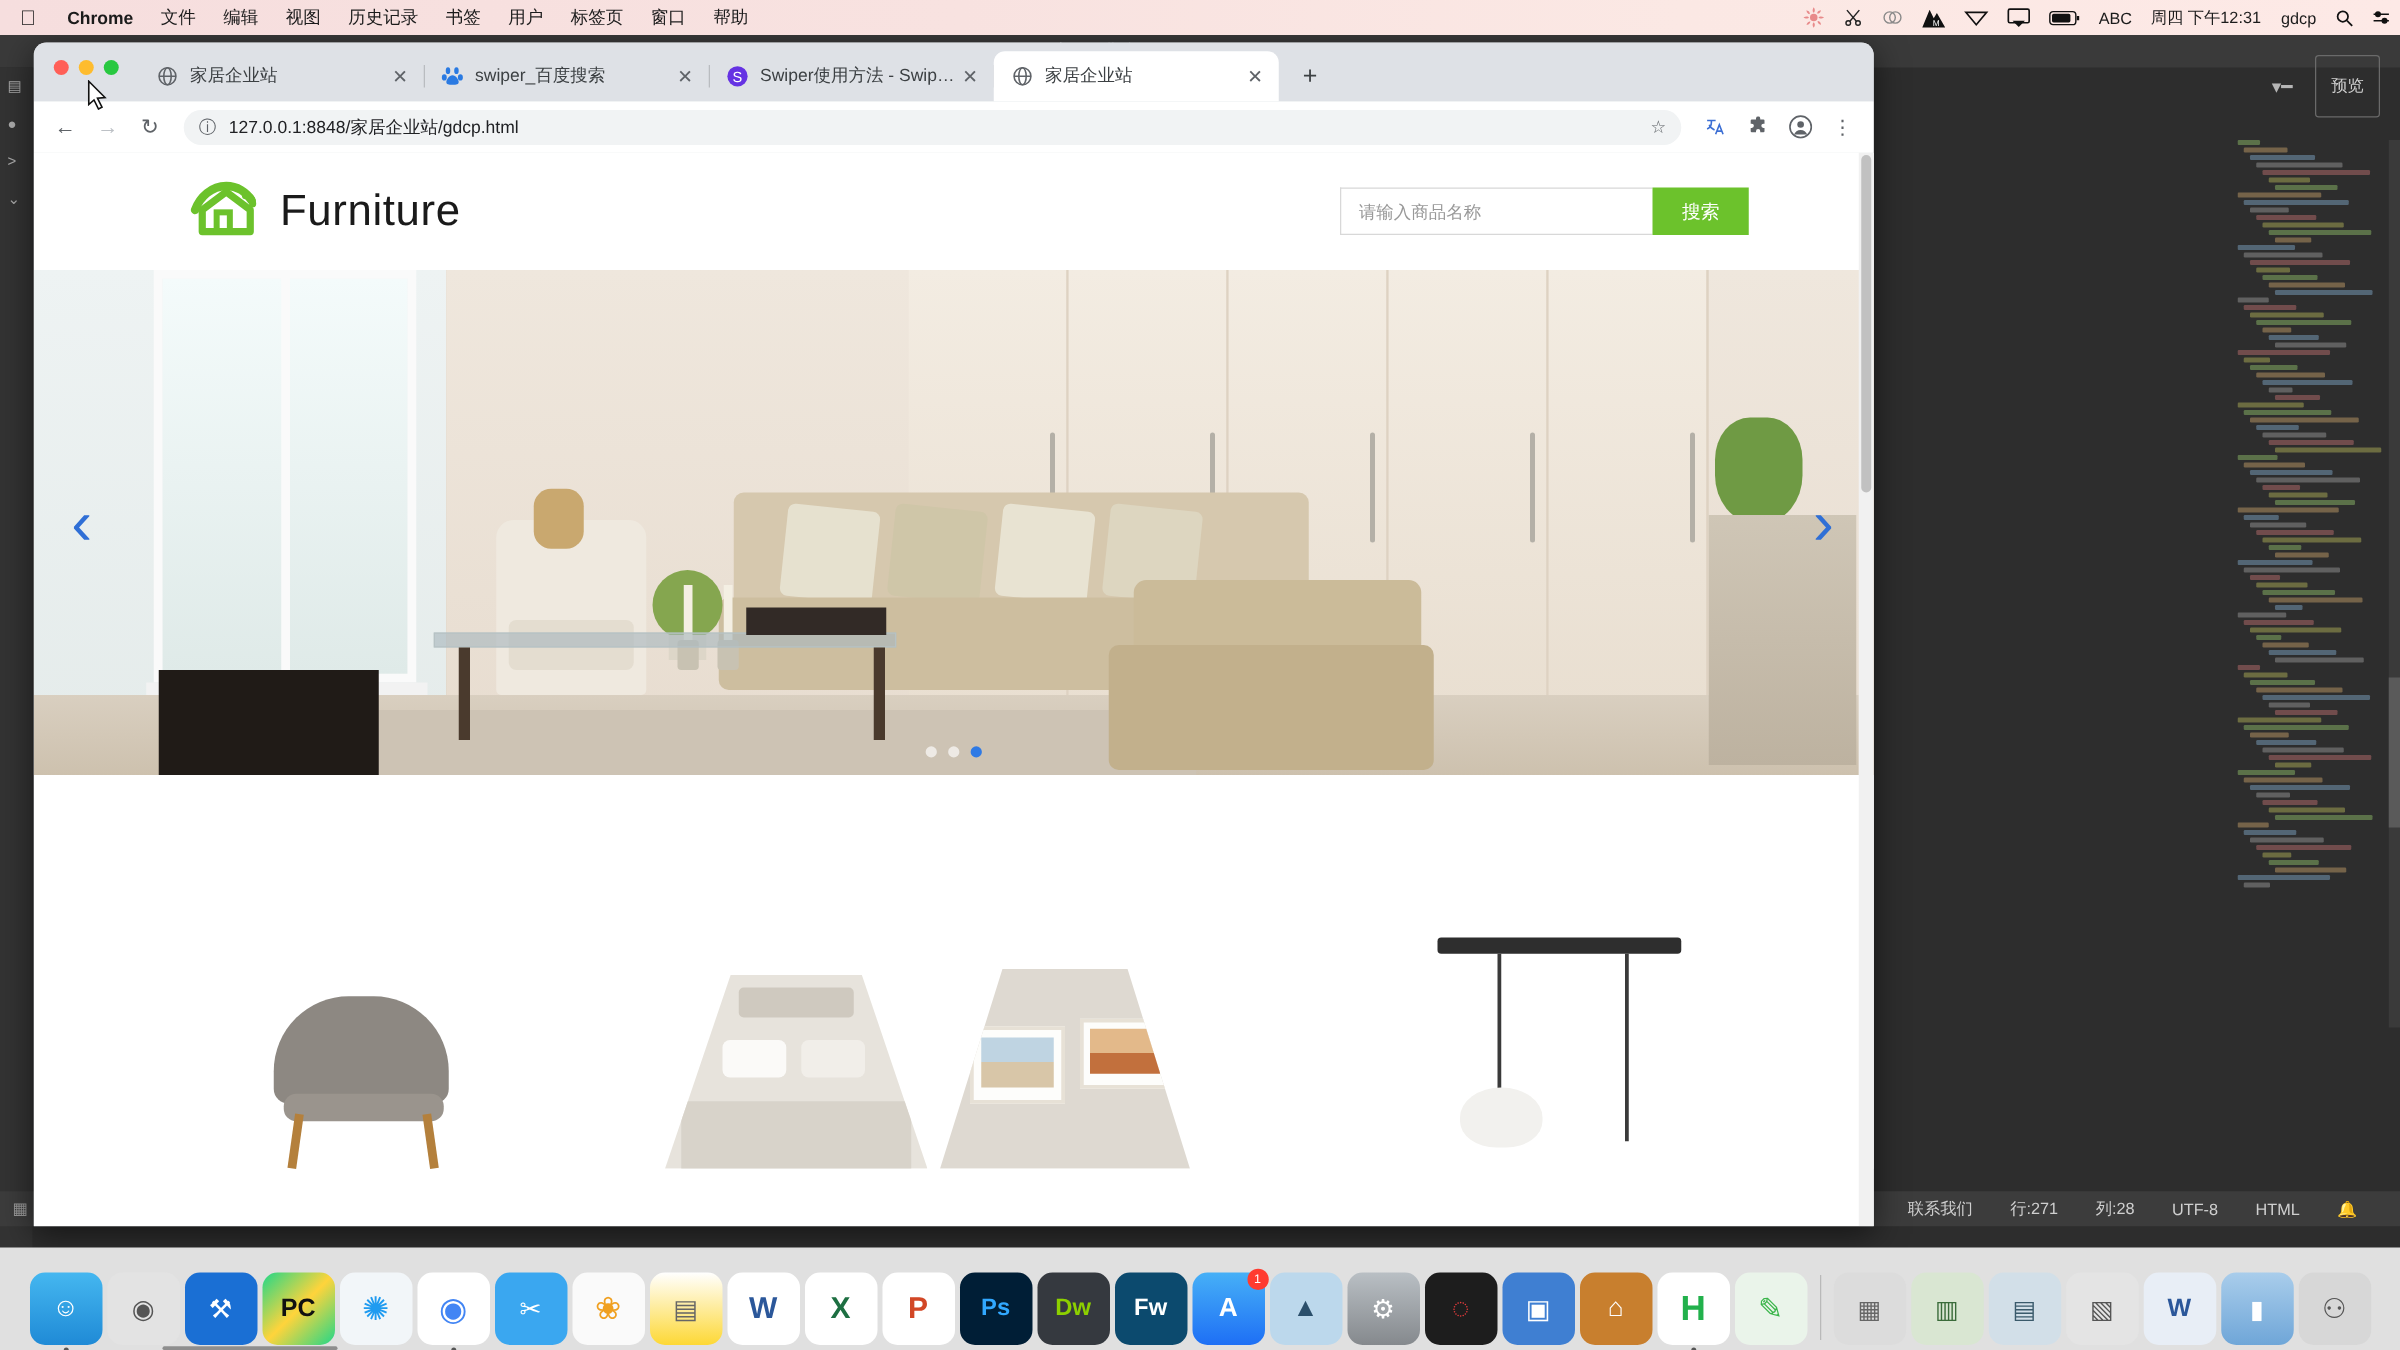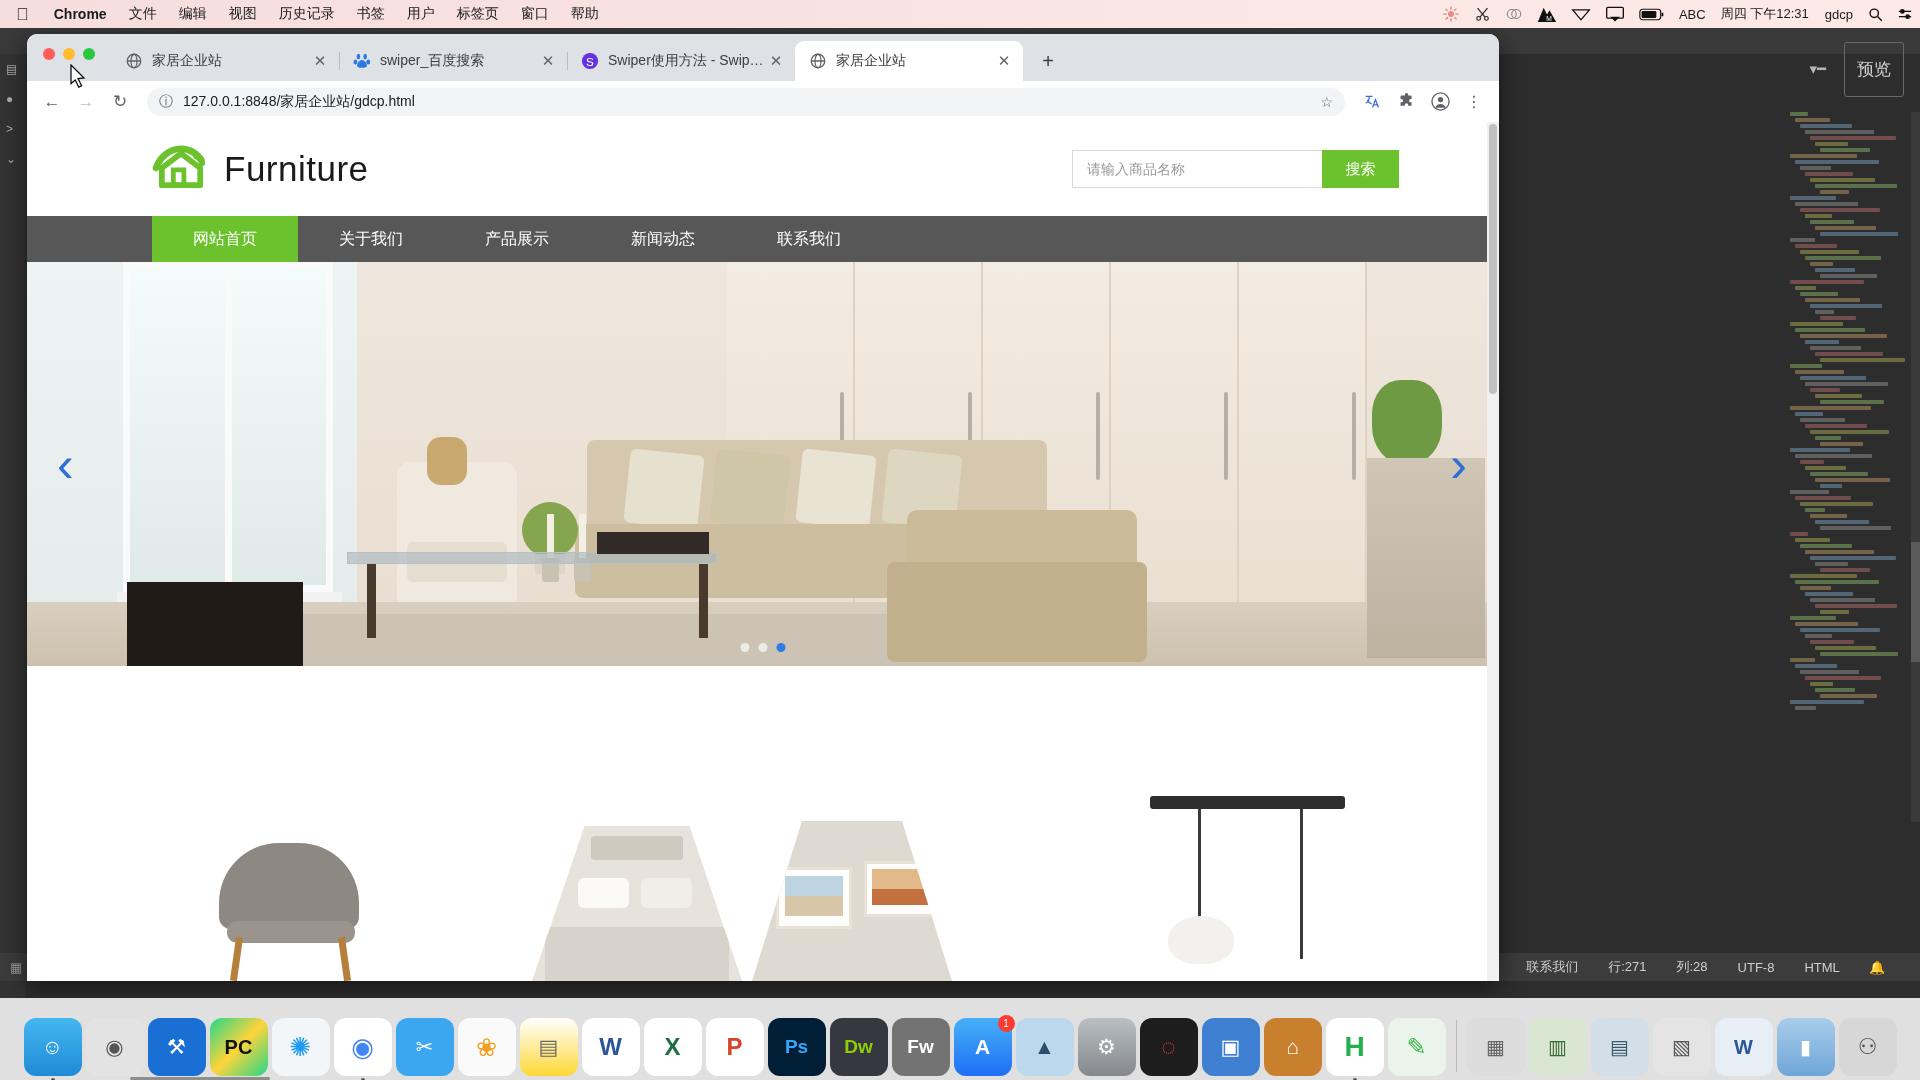--- a/index.html
+++ b/index.html
@@ -34,21 +34,21 @@
     position: absolute; left: 0; top: 0; width: 1920px; height: 26px;
     background: #3a3a3a; color: #cfcfcf; font-size: 13px;
     display: flex; align-items: center; justify-content: center;
   }
   #hb-toolbar {
     position: absolute; right: 0; top: 26px; width: 1920px; height: 30px;
     display: flex; align-items: center; justify-content: flex-end;
     padding-right: 16px; gap: 18px;
   }
   #hb-preview {
-    border: 1px solid #6a6a6a; color: #d0d0d0; font-size: 17px;
+    border: 1px solid #6a6a6a; color: #d0d0d0; font-size: 13px;
     padding: 15px 12px; border-radius: 3px;
   }
   #hb-funnel { color: #b5b5b5; font-size: 15px; }
   #hb-leftrail {
     position: absolute; left: 0; top: 26px; width: 26px; height: 1000px;
     background: #333; color: #aaa; font-size: 12px;
   }
   #hb-leftrail div { padding: 8px 6px; }
   #hb-minimap {
     position: absolute; right: 10px; top: 84px; width: 120px; height: 710px;
@@ -608,27 +608,20 @@
         </span>
         <span class="word">Furniture</span>
       </div>
       <span class="gap"></span>
       <div id="searchbox">
         <input type="text" placeholder="请输入商品名称" style="">
         <button>搜索</button>
       </div>
     </div>
 
-    <div id="site-nav">
-      <div class="ni on">网站首页</div>
-      <div class="ni">关于我们</div>
-      <div class="ni">产品展示</div>
-      <div class="ni">新闻动态</div>
-      <div class="ni">联系我们</div>
-    </div>
 
     <div id="banner">
       <div class="scn win-wall"></div>
       <div class="scn win-frame"></div>
       <div class="scn win-mull"></div>
       <div class="scn win-sill"></div>
       <div class="scn cab-wall"></div>
       <div class="scn cabinet" style="left:700px">
           <i class="cab-h"></i>
         </div>
@@ -724,21 +717,21 @@
   <div class="di" style="background:#f2f6f9;color:#1f9bf0;font-size:26px">✺</div>
   <div class="di" style="background:#fff;color:#4285f4;font-size:26px">◉<span class="dot"></span></div>
   <div class="di" style="background:#3aa7f0">✂</div>
   <div class="di" style="background:#fafafa;color:#f0a020;font-size:25px">❀</div>
   <div class="di" style="background:linear-gradient(180deg,#fff,#fdd835);color:#666">▤</div>
   <div class="di" style="background:#fff;color:#2b579a;font-size:24px">W</div>
   <div class="di" style="background:#fff;color:#1d6f42;font-size:24px">X</div>
   <div class="di" style="background:#fff;color:#d24726;font-size:24px">P</div>
   <div class="di" style="background:#001e36;color:#31a8ff;font-size:19px">Ps</div>
   <div class="di" style="background:#35393f;color:#8dd000;font-size:19px">Dw</div>
-  <div class="di" style="background:#737373;color:#fff;font-size:19px">Fw</div>
+  <div class="di" style="background:#0c4a6e;color:#fff;font-size:19px">Fw</div>
   <div class="di" style="background:linear-gradient(180deg,#46b0f7,#1e6ff5)">A<span class="bdg">1</span></div>
   <div class="di" style="background:#bcd8ec;color:#2b4f6b">▲</div>
   <div class="di" style="background:linear-gradient(180deg,#b9bfc4,#85898d)">⚙</div>
   <div class="di" style="background:#1d1d1d;color:#e23b3b;font-size:24px">◌</div>
   <div class="di" style="background:#3f7fd2">▣</div>
   <div class="di" style="background:#c87f2e">⌂</div>
   <div class="di" style="background:#fff;color:#22b14c;font-size:28px">H<span class="dot"></span></div>
   <div class="di" style="background:#eaf4ea;color:#3ab54a;font-size:24px">✎</div>
   <div class="dsep"></div>
   <div class="di" style="background:#dcdcdc;color:#666;font-size:20px">▦</div>

